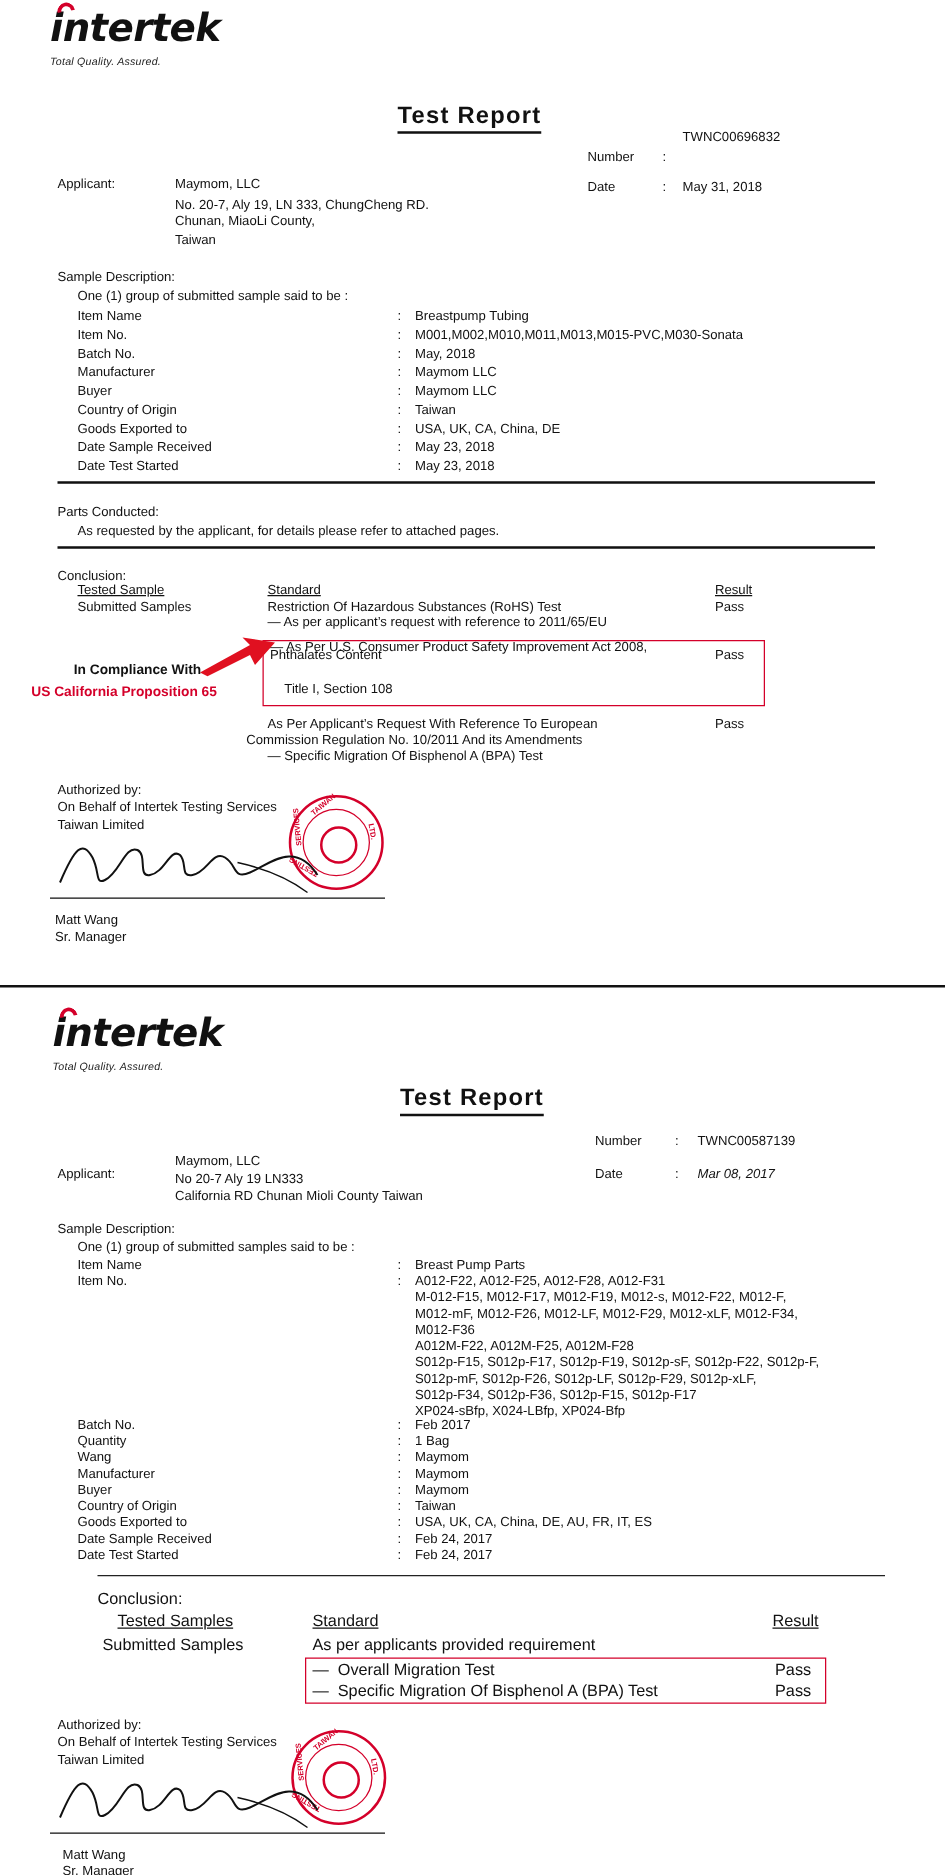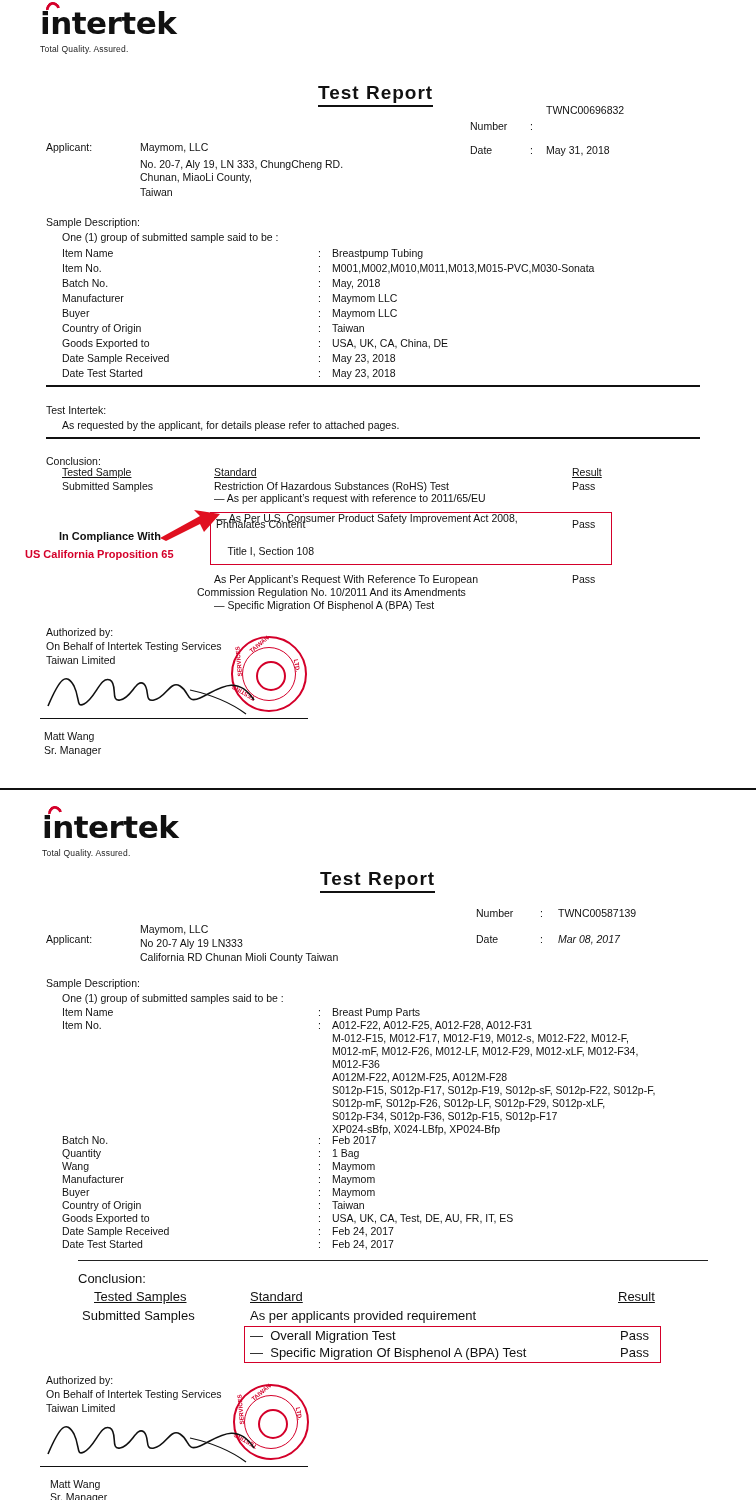--- a/index.html
+++ b/index.html
@@ -14,21 +14,21 @@
     overflow: hidden;
   }
   .page {
     position: relative;
     width: 756px;
   }
   .page1 { height: 790px; }
   .page2 { height: 710px; }
 
   
-  .logo-wrap { position: absolute; }
+  .logo-wrap { position: absolute; font-style: italic; }
   .logo-text {
     font-family: "DejaVu Sans", sans-serif;
     font-weight: bold;
     font-size: 31px;
     letter-spacing: -0.5px;
     color: #111;
     line-height: 1;
   }
   .logo-tag {
     font-family: "Liberation Sans", sans-serif;
@@ -191,21 +191,21 @@
   <div class="lbl" style="left:62px; top:352px;">Date Sample Received</div>
   <div class="lbl" style="left:318px; top:352px;">:</div>
   <div class="lbl" style="left:332px; top:352px;">May 23, 2018</div>
 
   <div class="lbl" style="left:62px; top:367px;">Date Test Started</div>
   <div class="lbl" style="left:318px; top:367px;">:</div>
   <div class="lbl" style="left:332px; top:367px;">May 23, 2018</div>
 
   <div class="thickrule" style="left:46px; top:385px; width:654px;"></div>
 
-  <div class="lbl" style="left:46px; top:404px;">Test Intertek:</div>
+  <div class="lbl" style="left:46px; top:404px;">Parts Conducted:</div>
   <div class="lbl" style="left:62px; top:419px;">As requested by the applicant, for details please refer to attached pages.</div>
 
   <div class="thickrule" style="left:46px; top:437px; width:654px;"></div>
 
   <div class="lbl" style="left:46px; top:455px;">Conclusion:</div>
 
   <div class="lbl underline-lbl" style="left:62px; top:466px;">Tested Sample</div>
   <div class="lbl underline-lbl" style="left:214px; top:466px;">Standard</div>
   <div class="lbl underline-lbl" style="left:572px; top:466px;">Result</div>
 
@@ -320,21 +320,21 @@
   <div class="lbl" style="left:62px; top:396px;">Buyer</div>
   <div class="lbl" style="left:318px; top:396px;">:</div>
   <div class="lbl" style="left:332px; top:396px;">Maymom</div>
 
   <div class="lbl" style="left:62px; top:409px;">Country of Origin</div>
   <div class="lbl" style="left:318px; top:409px;">:</div>
   <div class="lbl" style="left:332px; top:409px;">Taiwan</div>
 
   <div class="lbl" style="left:62px; top:422px;">Goods Exported to</div>
   <div class="lbl" style="left:318px; top:422px;">:</div>
-  <div class="lbl" style="left:332px; top:422px;">USA, UK, CA, Test, DE, AU, FR, IT, ES</div>
+  <div class="lbl" style="left:332px; top:422px;">USA, UK, CA, China, DE, AU, FR, IT, ES</div>
 
   <div class="lbl" style="left:62px; top:435px;">Date Sample Received</div>
   <div class="lbl" style="left:318px; top:435px;">:</div>
   <div class="lbl" style="left:332px; top:435px;">Feb 24, 2017</div>
 
   <div class="lbl" style="left:62px; top:448px;">Date Test Started</div>
   <div class="lbl" style="left:318px; top:448px;">:</div>
   <div class="lbl" style="left:332px; top:448px;">Feb 24, 2017</div>
 
   <div class="rule" style="left:78px; top:470px; width:630px;"></div>

